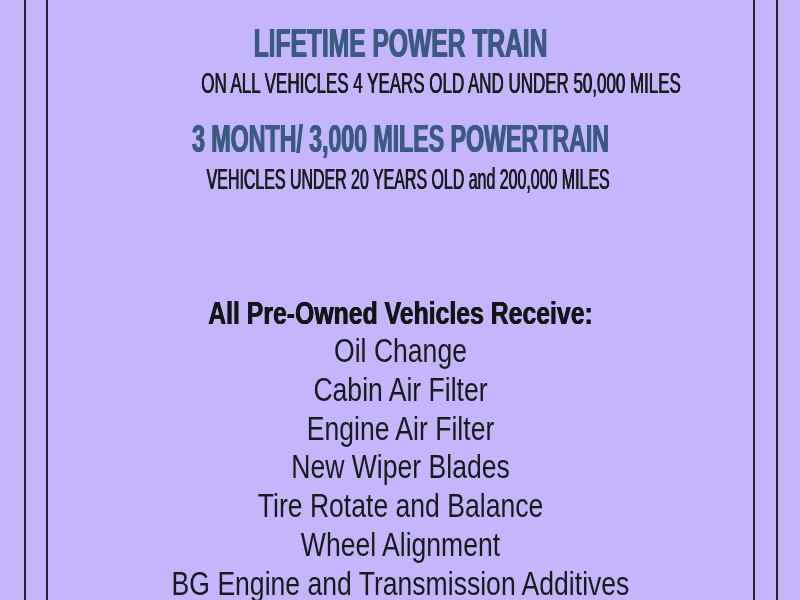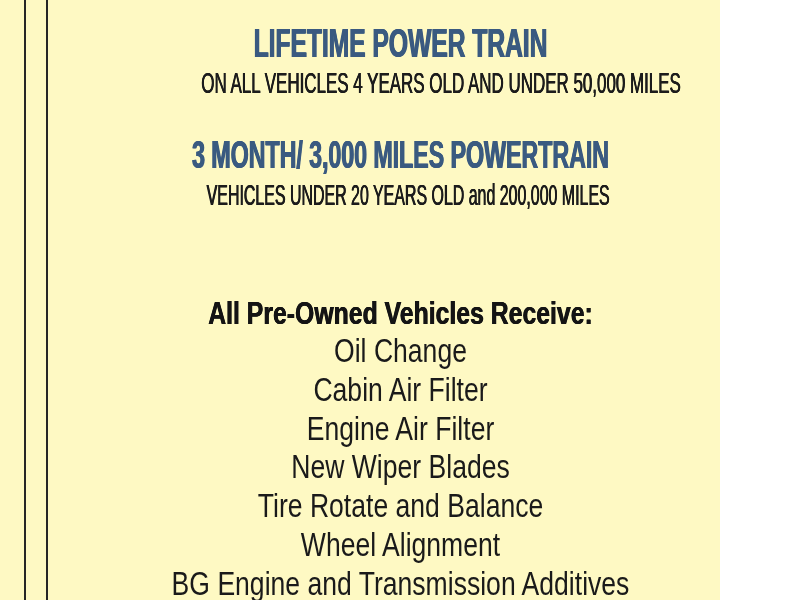--- a/index.html
+++ b/index.html
@@ -10,23 +10,23 @@
     overflow: hidden;
     background: #ffffff;
   }
   body {
     font-family: "Liberation Sans", sans-serif;
     -webkit-font-smoothing: antialiased;
   }
 
   #flyer {
     position: relative;
-    width: 720px;
+    width: 800px;
     height: 600px;
-    background: #fef9c3;
+    background: #c4b5fd;
     overflow: hidden;
   }
 
   
   .rule {
     position: absolute;
     top: 0;
     height: 600px;
     background: #262626;
   }
@@ -41,21 +41,21 @@
     left: 48px;
     top: 0;
     width: 705px;
     height: 600px;
     text-align: center;
   }
 
   
   .warranty-block { position: absolute; left: 0; width: 100%; }
   .warranty-block.first  { top: 22px;  }
-  .warranty-block.second { top: 134px; }
+  .warranty-block.second { top: 118px; }
 
   .w-title {
     color: #3a5a80;
     font-weight: bold;
     font-size: 40px;
     line-height: 42px;
     letter-spacing: -0.2px;
     transform: scaleX(0.62);
     transform-origin: center center;
     white-space: nowrap;

